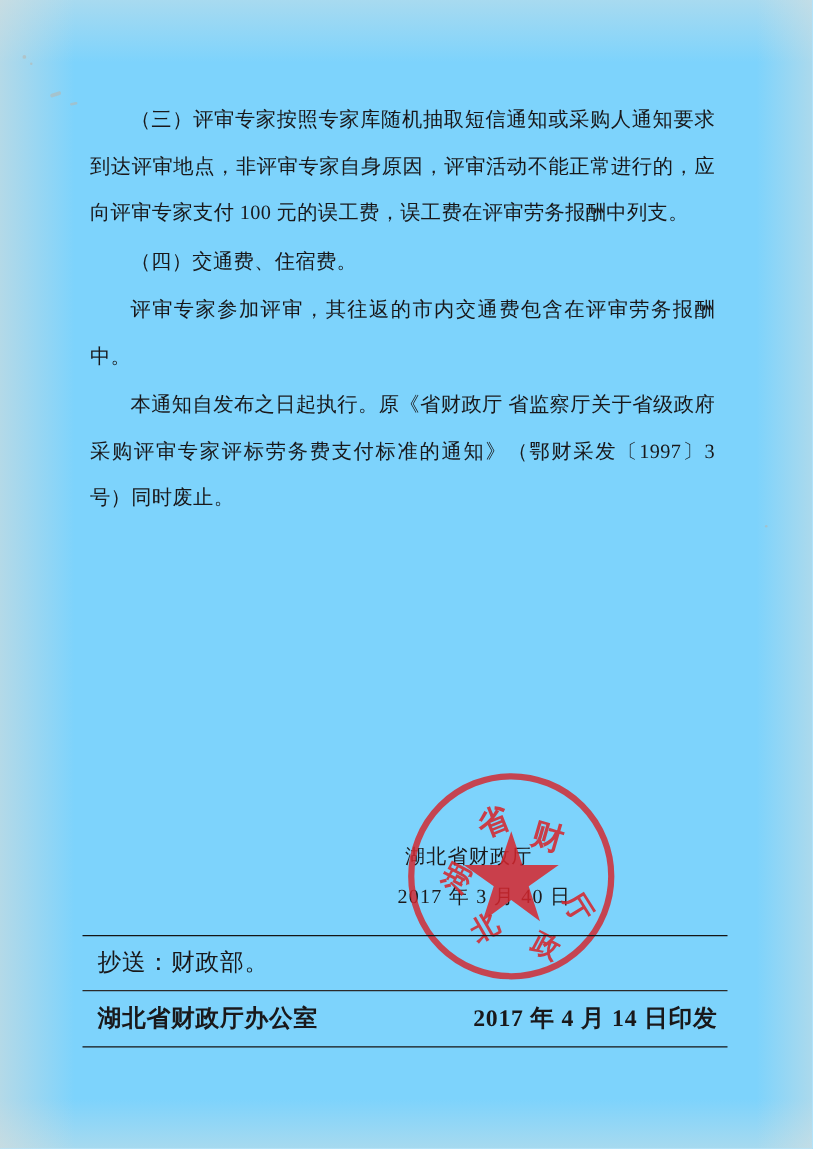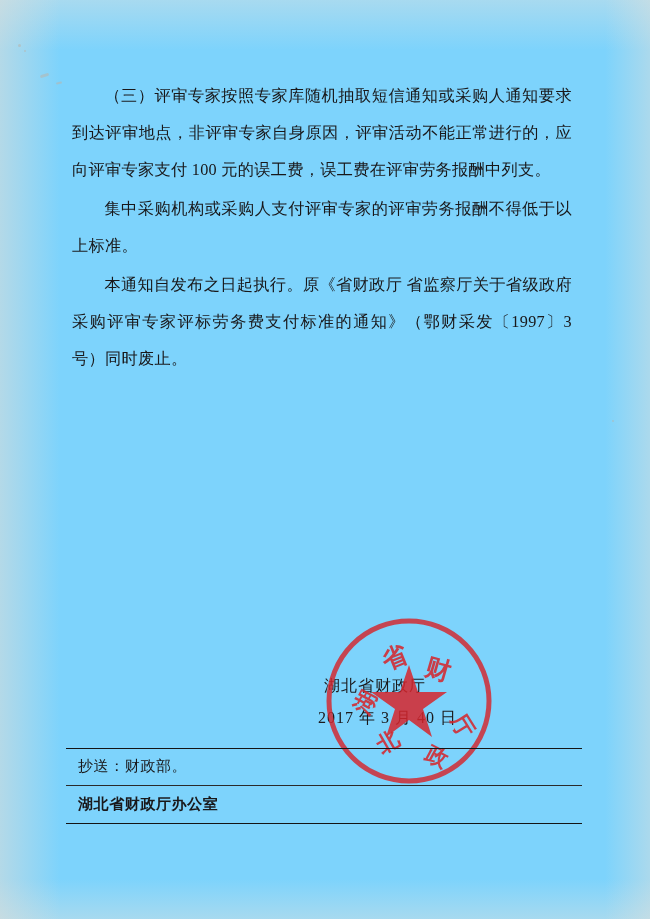--- a/index.html
+++ b/index.html
@@ -101,21 +101,21 @@
   .rule {
     border: 0;
     border-top: 1px solid #141414;
     margin: 0;
   }
   .rule.thin { border-top: 1px solid #2a2a2a; }
   .footer-row {
     display: flex;
     justify-content: space-between;
     align-items: center;
-    font-size: 15px;
+    font-size: 19px;
     color: #19181a;
     letter-spacing: 0.6px;
     font-family: "Liberation Serif", "DejaVu Serif", serif;
   }
   .footer-row.cc {
     padding: 8px 0 9px 12px;
   }
   .footer-row.issuer {
     padding: 9px 0 9px 12px;
     font-weight: bold;
@@ -129,21 +129,22 @@
   <div class="scan-tint"></div>
 
   <div class="speck" style="left:18px; top:44px; width:3px; height:3px;"></div>
   <div class="speck" style="left:24px; top:50px; width:2px; height:2px;"></div>
   <div class="speck" style="left:40px; top:74px; width:9px; height:3px; border-radius:2px; transform:rotate(-18deg);"></div>
   <div class="speck" style="left:56px; top:82px; width:6px; height:2px; border-radius:2px; transform:rotate(-12deg);"></div>
   <div class="speck" style="left:612px; top:420px; width:2px; height:2px;"></div>
 
   <div class="content">
     <p class="para indent">（三）评审专家按照专家库随机抽取短信通知或采购人通知要求到达评审地点，非评审专家自身原因，评审活动不能正常进行的，应向评审专家支付 100 元的误工费，误工费在评审劳务报酬中列支。</p>
-    <p class="para indent">集中采购机构或采购人支付评审专家的评审劳务报酬不得低于以上标准。</p>
+    <p class="para indent">（四）交通费、住宿费。</p>
+    <p class="para indent">评审专家参加评审，其往返的市内交通费包含在评审劳务报酬中。</p>
     <p class="para indent">本通知自发布之日起执行。原《省财政厅 省监察厅关于省级政府采购评审专家评标劳务费支付标准的通知》（鄂财采发〔1997〕3 号）同时废止。</p>
   </div>
 
   <div class="sign-block">
     <div class="sign-line sign-org">湖北省财政厅</div>
     <div class="sign-line sign-date">2017 年 3 月 40 日</div>
   </div>
 
   <div class="seal">
     <svg width="178" height="178" viewBox="0 0 178 178" xmlns="http://www.w3.org/2000/svg">
@@ -165,16 +166,17 @@
   </div>
 
   <div class="footer">
     <hr class="rule">
     <div class="footer-row cc">
       <span>抄送：财政部。</span>
     </div>
     <hr class="rule thin">
     <div class="footer-row issuer">
       <span>湖北省财政厅办公室</span>
+      <span class="footer-right">2017 年 4 月 14 日印发</span>
     </div>
     <hr class="rule">
   </div>
 </div>
 
 </body></html>

